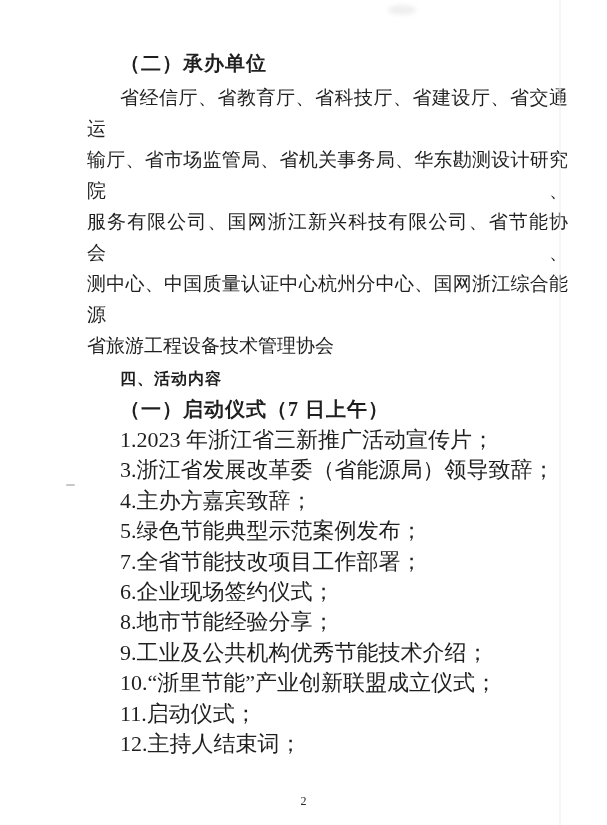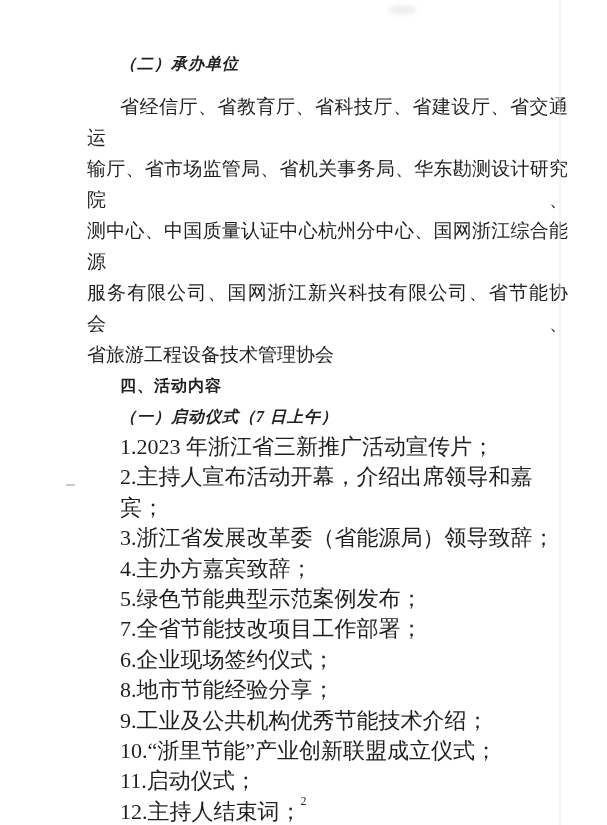--- a/index.html
+++ b/index.html
@@ -12,35 +12,34 @@
     font-family:"Liberation Serif","DejaVu Serif",serif;
     color:#1f1f1f;
   }
   .content {
     position:absolute;
     left:87px; top:48px;
     width:481px;
   }
   .h-kaiti {
     font-weight:bold;
-    font-style:italic;           
-    font-size:16px;
+    font-size:20px;
     line-height:31px;
     padding-left:33px;
     letter-spacing:1px;
   }
   .h-hei {
     font-family:"Liberation Sans","DejaVu Sans",sans-serif;
     font-weight:bold;
     font-size:16px;
     line-height:31px;
     padding-left:33px;
     letter-spacing:1px;
   }
-  .org-para { margin-top:12px; }
+  .org-para { margin-top:5px;font-family:Liberation Mono, monospace; }
   .org-line {
     font-size:19px;
     line-height:31px;
   }
   .org-line.justify {
     text-align:justify;
     text-align-last:justify;
   }
   .org-line.indent { text-indent:33px; }
   .agenda-item {
@@ -78,32 +77,31 @@
 <body>
 
 <div class="page">
   <div class="content">
 
     <div class="h-kaiti">（二）承办单位</div>
 
     <div class="org-para">
       <div class="org-line justify indent">省经信厅、省教育厅、省科技厅、省建设厅、省交通运</div>
       <div class="org-line justify">输厅、省市场监管局、省机关事务局、华东勘测设计研究院、</div>
+      <div class="org-line justify">服务有限公司、国网浙江新兴科技有限公司、省节能协会、</div>
       <div class="org-line justify">测中心、中国质量认证中心杭州分中心、国网浙江综合能源</div>
-      <div class="org-line justify">服务有限公司、国网浙江新兴科技有限公司、省节能协会、</div>
       <div class="org-line">省旅游工程设备技术管理协会</div>
     </div>
 
     <div class="h-hei">四、活动内容</div>
 
     <div class="h-kaiti">（一）启动仪式（7 日上午）</div>
 
     <div class="agenda">
       <div class="agenda-item">1.2023 年浙江省三新推广活动宣传片；</div>
-      <div class="agenda-item">2.主持人宣布活动开幕，介绍出席领导和嘉宾；</div>
       <div class="agenda-item">3.浙江省发展改革委（省能源局）领导致辞；</div>
       <div class="agenda-item">4.主办方嘉宾致辞；</div>
       <div class="agenda-item">5.绿色节能典型示范案例发布；</div>
       <div class="agenda-item">7.全省节能技改项目工作部署；</div>
       <div class="agenda-item">6.企业现场签约仪式；</div>
       <div class="agenda-item">8.地市节能经验分享；</div>
       <div class="agenda-item">9.工业及公共机构优秀节能技术介绍；</div>
       <div class="agenda-item">10.“浙里节能”产业创新联盟成立仪式；</div>
       <div class="agenda-item">11.启动仪式；</div>
       <div class="agenda-item">12.主持人结束词；</div>

